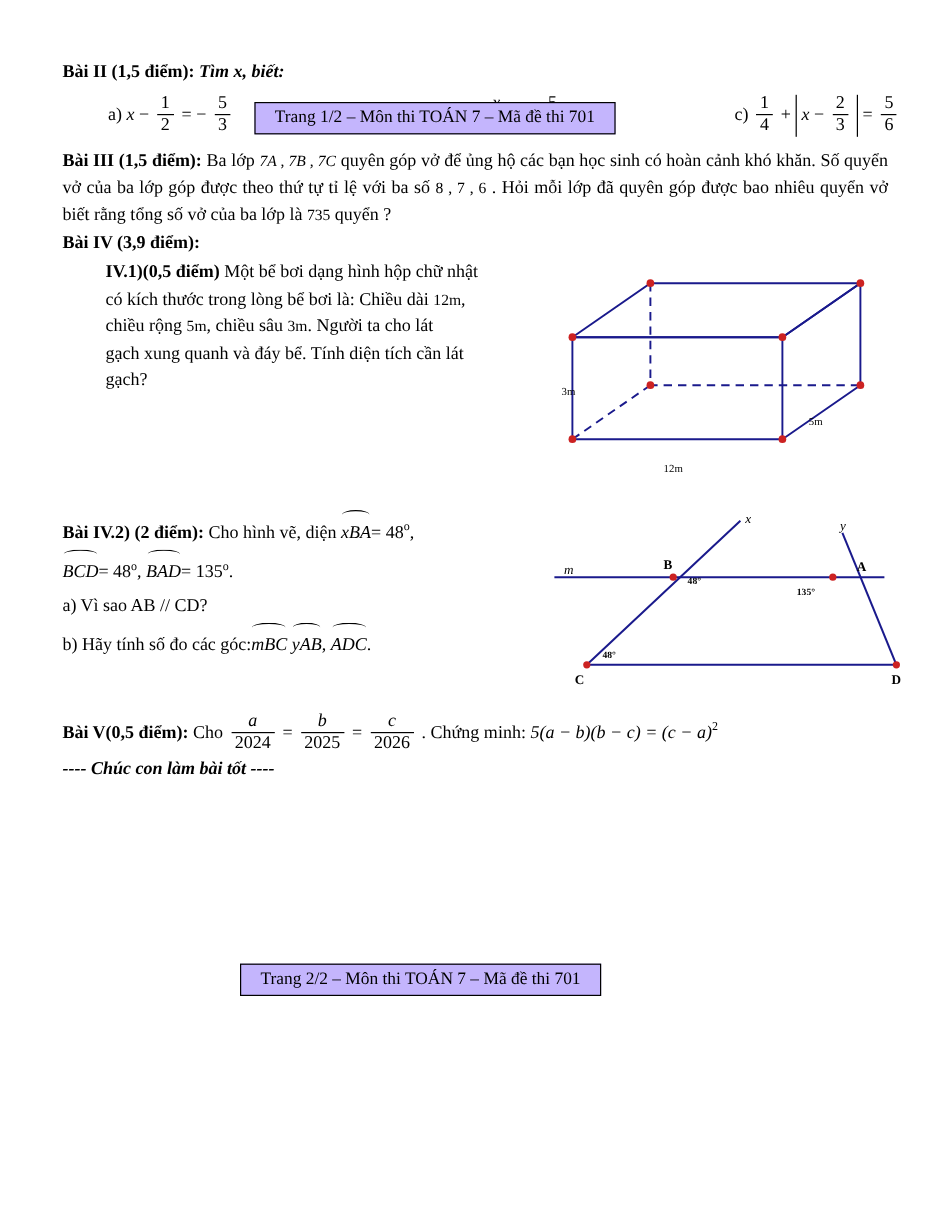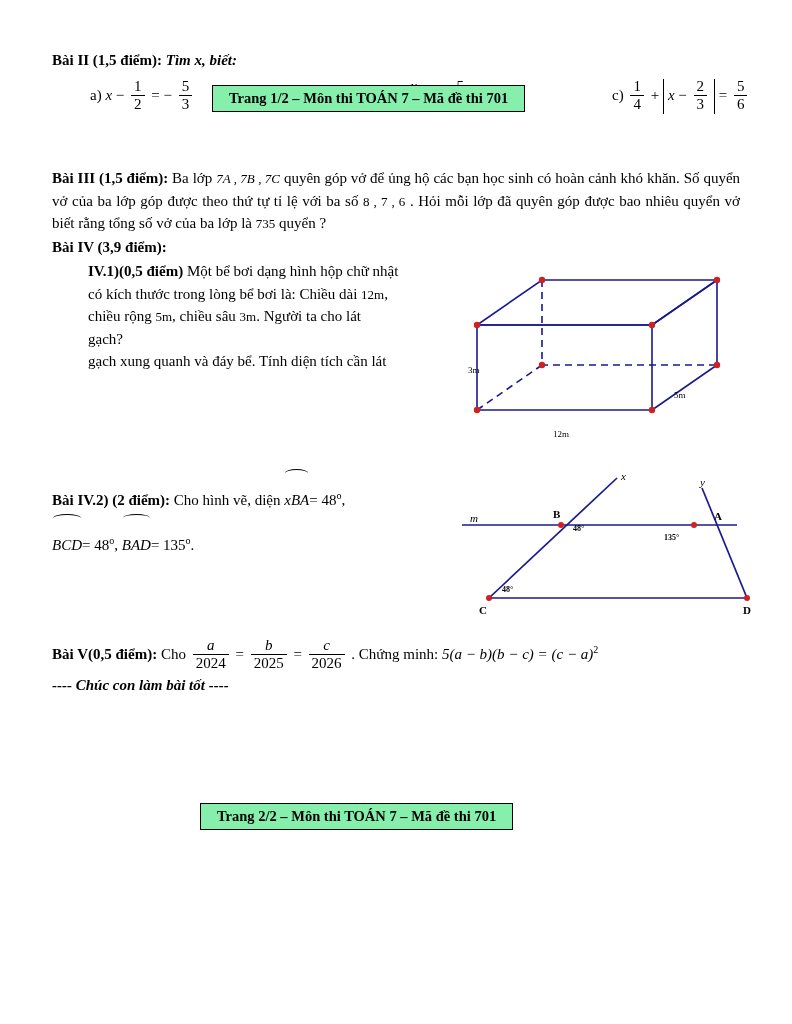--- a/index.html
+++ b/index.html
@@ -44,23 +44,23 @@
     font-size: 15px;
     white-space: nowrap;
   }
   .mi { font-style: italic; }
 
   
   .pagebox {
     border: 1px solid #000;
     display: inline-block;
     padding: 4px 16px;
-    font-weight: bold;
+    font-weight: normal;
     font-size: 14.5px;
-    background: #86efac;
+    background: #c4b5fd;
     text-align: center;
   }
   .hdrbox-wrap {
     position: absolute;
     left: 212px;
     top: 85px;
     z-index: 5;
   }
   .footerbox-wrap {
     position: absolute;
@@ -73,21 +73,21 @@
   .ln { line-height: 1.42; }
 
   .row-a {
     position: relative;
     height: 50px;
   }
   .item-a { position: absolute; left: 2px; top: 6px; margin-left: 36px; }
   .item-b { position: absolute; left: 330px; top: 6px; }
   .item-c { position: absolute; left: 560px; top: 6px; }
 
-  .bai3 { text-align: justify; line-height: 1.5; margin-top: 44px; }
+  .bai3 { text-align: justify; line-height: 1.5; }
 
   .abs-bar {
     display: inline-block;
     border-left: 1.3px solid #000;
     border-right: 1.3px solid #000;
     padding: 0 4px;
     vertical-align: middle;
   }
 
   
@@ -127,21 +127,21 @@
     height: 150px;
   }
 
   .bai5 { margin-top: 8px; }
   .chuc { margin-top: 4px; text-align: left; }
 
   .sup { font-size: 10px; vertical-align: super; }
   .angle {
     display: inline-block;
     position: relative;
-    padding-top: 16px;
+    padding-top: 4px;
   }
   .angle::before {
     content: "";
     position: absolute;
     left: 1px; right: 1px; top: -1px;
     border-top: 1.2px solid #000;
     border-radius: 50%/4px 4px 0 0;
     height: 4px;
     border-left: 0; border-right: 0;
   }
@@ -239,22 +239,22 @@
       </div>
       <div>
         <span>có kích thước trong lòng bể bơi là: Chiều dài</span>
         <span class="fs-sm">12m</span><span>,</span>
       </div>
       <div>
         <span>chiều rộng</span>
         <span class="fs-sm">5m</span><span>, chiều sâu</span>
         <span class="fs-sm">3m</span><span>. Người ta cho lát</span>
       </div>
+      <div>gạch xung quanh và đáy bể. Tính diện tích cần lát</div>
       <div>gạch?</div>
-      <div>gạch xung quanh và đáy bể. Tính diện tích cần lát</div>
     </div>
 
     <div class="box3d">
       <svg width="290" height="185" viewBox="0 0 290 185">
 
         <g stroke="#1a1a8c" stroke-width="1.6" fill="none">
 
           <polygon points="25,65 200,65 265,20 90,20"></polygon>
 
           <polygon points="25,65 200,65 200,150 25,150"></polygon>
@@ -287,20 +287,26 @@
   <div class="iv2-wrap">
     <div class="iv2-text">
       <div class="mathline">
         <span class="bold">Bài IV.2) (2 điểm):</span>
         <span>Cho hình vẽ, diện</span>
         <span class="angle mi">xBA</span><span>= 48</span><span class="sup">o</span><span>,</span>
       </div>
       <div class="mathline">
         <span class="angle mi">BCD</span><span>= 48</span><span class="sup">o</span><span>,</span>
         <span class="angle mi">BAD</span><span>= 135</span><span class="sup">o</span><span>.</span>
+      </div>
+      <div>a) Vì sao AB // CD?</div>
+      <div class="mathline">
+        <span>b) Hãy tính số đo các góc:</span><span class="angle mi">mBC</span>
+        <span class="angle mi">yAB</span><span>,</span>
+        <span class="angle mi">ADC</span><span>.</span>
       </div>
     </div>
 
     <div class="fig2">
       <svg width="300" height="150" viewBox="0 0 300 150">
         <g stroke="#1a1a8c" stroke-width="1.7" fill="none">
 
           <line x1="5" y1="55" x2="280" y2="55"></line>
 
           <line x1="160" y1="8" x2="32" y2="128"></line>

